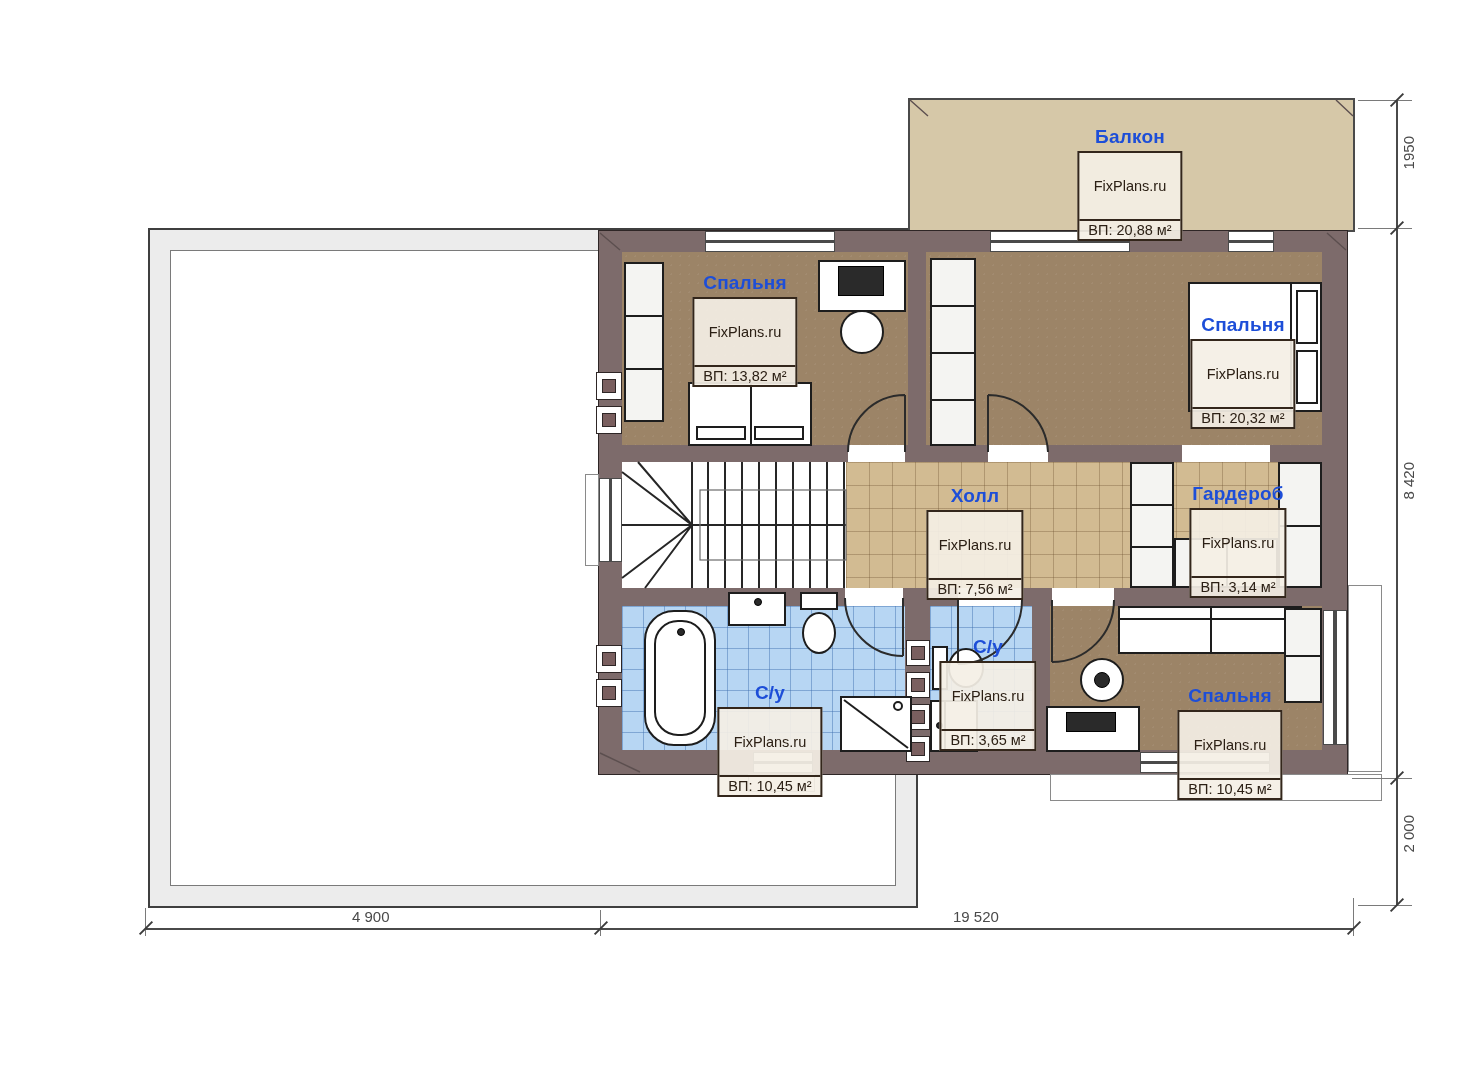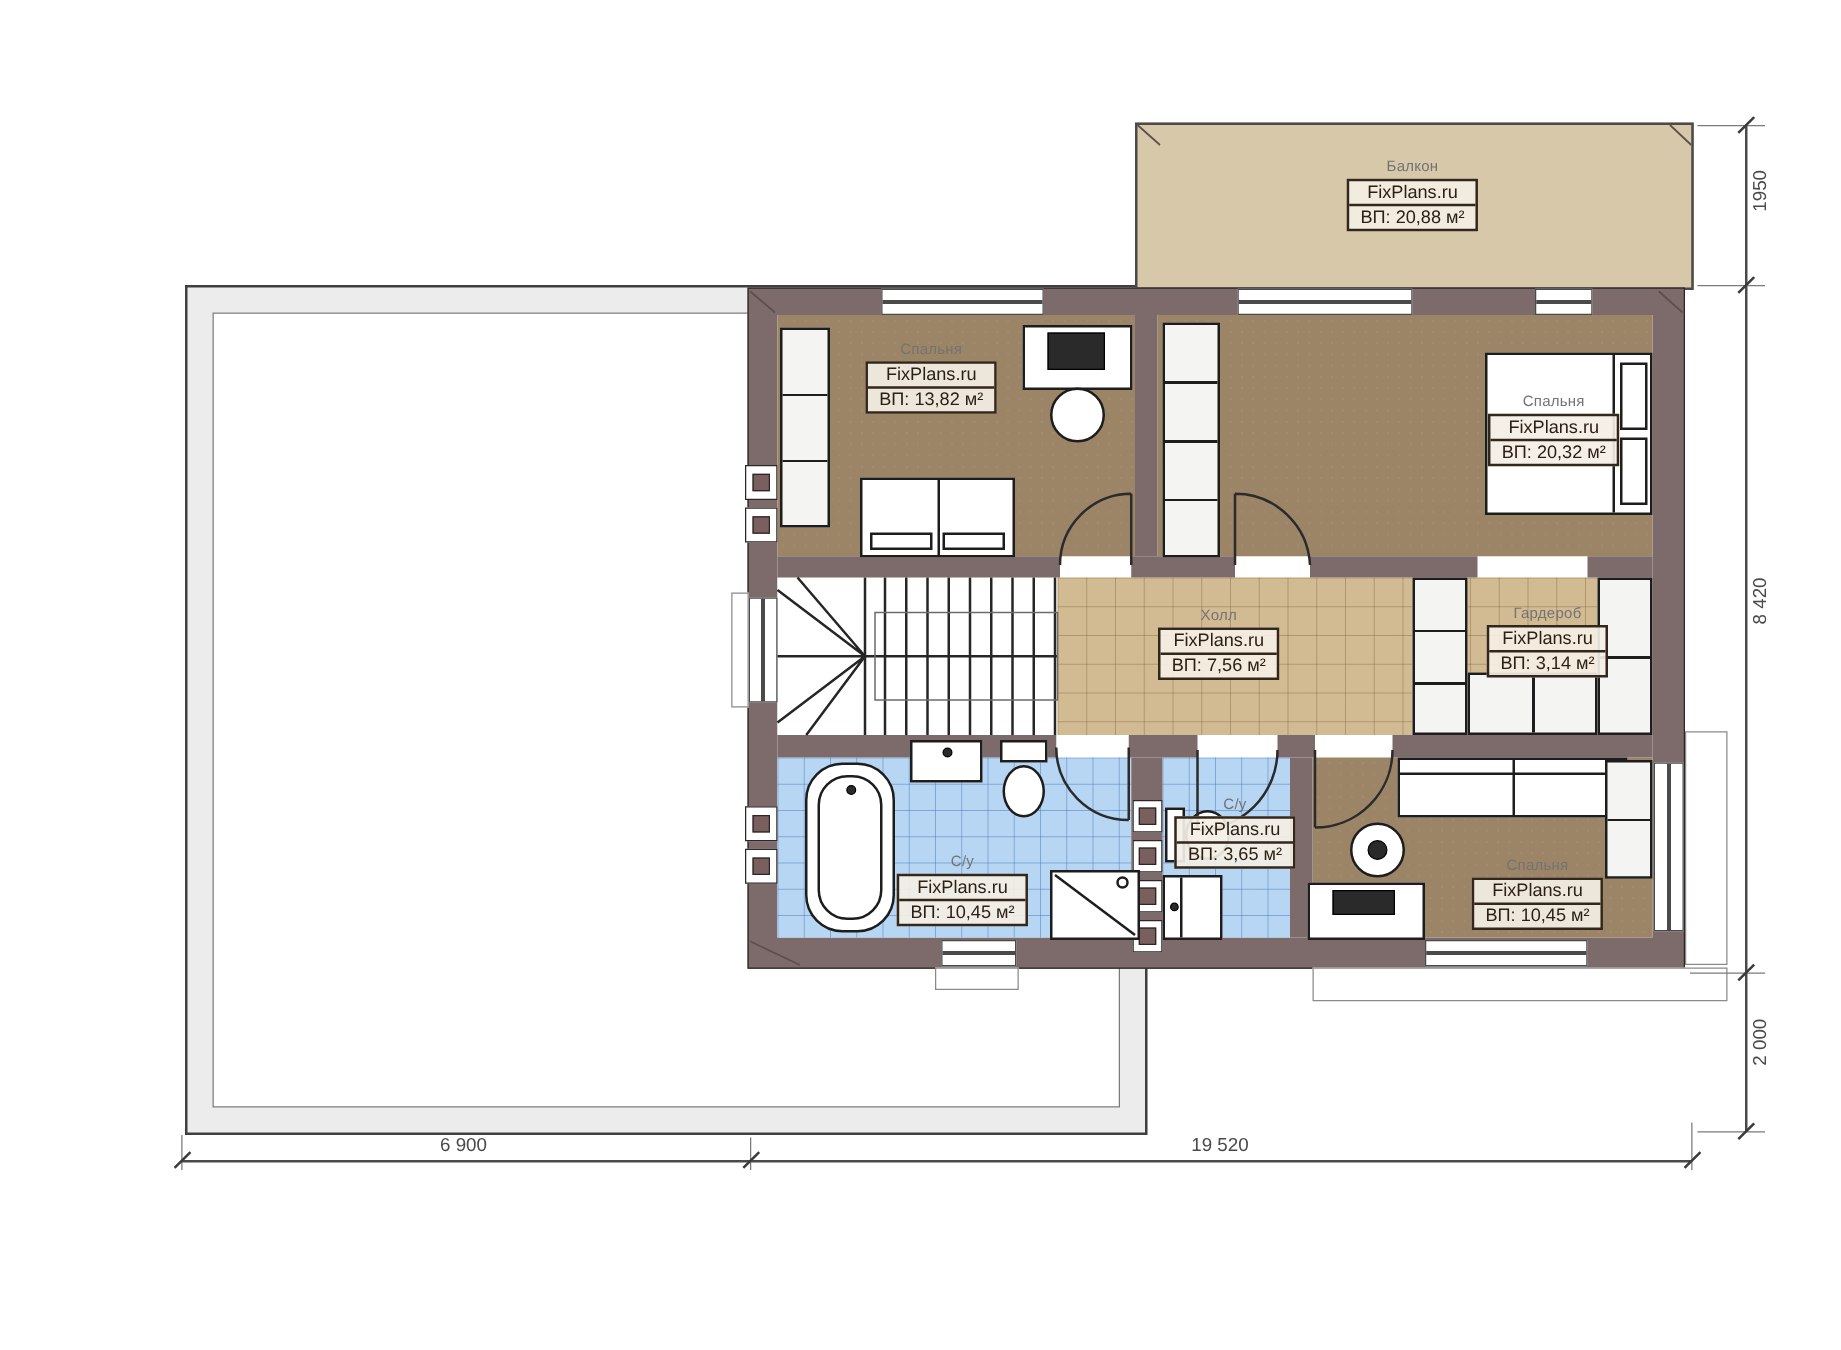--- a/index.html
+++ b/index.html
@@ -33,24 +33,24 @@
   .furn{background:#ffffff;border:2px solid #1d1d1d;box-sizing:border-box;}
   .furn-dark{background:#2a2a2a;border:1px solid #000;box-sizing:border-box;}
   .round{border-radius:50%;}
   .closet-v{background:#f4f4f2;border:2px solid #1d1d1d;box-sizing:border-box;}
   .pilaster{background:#ffffff;border:1.5px solid #2e2626;box-sizing:border-box;}
   .pilaster-core{position:absolute;left:50%;top:50%;transform:translate(-50%,-50%);
      width:12px;height:12px;background:#7a5f5f;border:1px solid #2e2626;}
   .ledge{background:#ffffff;border:1.5px solid #8a8a8a;box-sizing:border-box;}
   
   .room-label{position:absolute;transform:translateX(-50%);text-align:center;z-index:30;}
-  .room-title{font-size:12px;font-weight:normal;color:#737373;letter-spacing:.2px;white-space:nowrap;}
+  .room-title{font-size:19px;font-weight:bold;color:#1d4ed8;letter-spacing:.2px;white-space:nowrap;}
   .label-box{display:inline-block;border:2px solid #33261b;background:rgba(244,239,229,.92);
      margin-top:3px;color:#2c2015;}
-  .label-row{padding:1px 9px;font-size:14.5px;white-space:nowrap;}
+  .label-row{padding:1px 9px;font-size:14.5px;white-space:nowrap;margin-top:24px;}
   .label-row + .label-row{border-top:2px solid #33261b;}
   
   .dim-line{background:#4a4a4a;}
   .dim-tick{position:absolute;width:18px;height:2px;background:#3a3a3a;transform:rotate(-45deg);}
   .dim-stub{background:#7a7a7a;}
   .dim-text{position:absolute;font-size:15px;color:#4a4a4a;white-space:nowrap;}
   .dim-text-v{writing-mode:vertical-rl;transform:rotate(180deg);}
   svg{position:absolute;left:0;top:0;}
 </style>
 </head>
@@ -276,16 +276,16 @@
   <div class="dim-text dim-text-v" style="left:1400px;top:462px;">8 420</div>
   <div class="dim-text dim-text-v" style="left:1400px;top:815px;">2 000</div>
 
   <div class="abs dim-line" style="left:145px;top:928px;width:1208px;height:1.5px;"></div>
   <div class="abs dim-stub" style="left:145px;top:908px;width:1px;height:28px;"></div>
   <div class="abs dim-stub" style="left:600px;top:910px;width:1px;height:26px;"></div>
   <div class="abs dim-stub" style="left:1353px;top:898px;width:1px;height:38px;"></div>
   <div class="dim-tick" style="left:137px;top:927px;"></div>
   <div class="dim-tick" style="left:592px;top:927px;"></div>
   <div class="dim-tick" style="left:1345px;top:927px;"></div>
-  <div class="dim-text" style="left:352px;top:908px;">6 900</div>
+  <div class="dim-text" style="left:352px;top:908px;">4 900</div>
   <div class="dim-text" style="left:953px;top:908px;">19 520</div>
 
 </div>
 
 </body></html>

